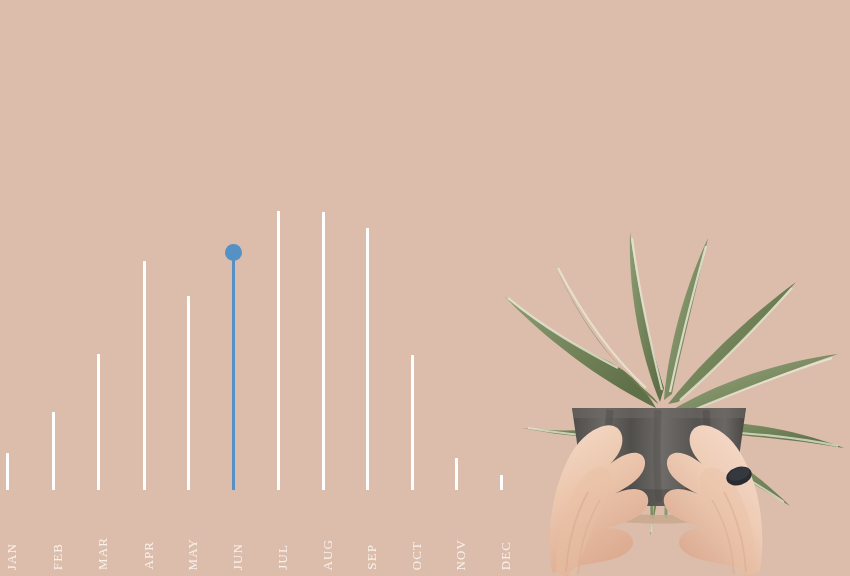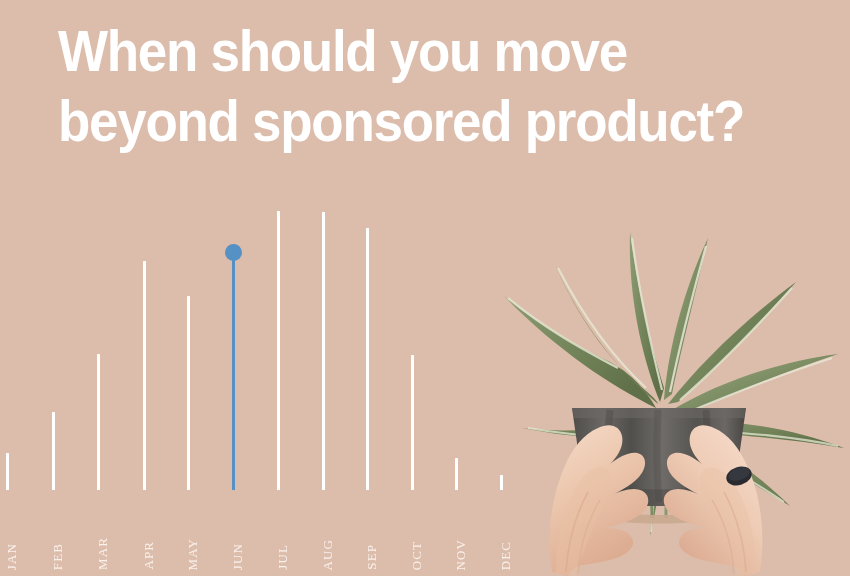--- a/index.html
+++ b/index.html
@@ -261,18 +261,14 @@
                  C240 294 238 304 242 314 C252 338 268 368 276 400 Z" fill="#e8c0a5" opacity=".4"></path>
         <path d="M286 396 C284 364 276 338 264 316" stroke="#d8a98c" stroke-width="1.6" fill="none" opacity=".55"></path>
         <path d="M274 398 C272 368 264 344 252 324" stroke="#d8a98c" stroke-width="1.4" fill="none" opacity=".5"></path>
 
         <ellipse cx="279" cy="300" rx="13" ry="9" transform="rotate(-18 279 300)" fill="#2a2b31"></ellipse>
         <ellipse cx="279" cy="298" rx="11" ry="6" transform="rotate(-18 279 298)" fill="#3a3c44" opacity=".8"></ellipse>
       </g>
     </svg>
   </div>
 
-  <div id="headline">
-    <span class="hl-line">When should you move</span>
-    <span class="hl-line">beyond sponsored product?</span>
-  </div>
 
 </div>
 
 </body></html>

